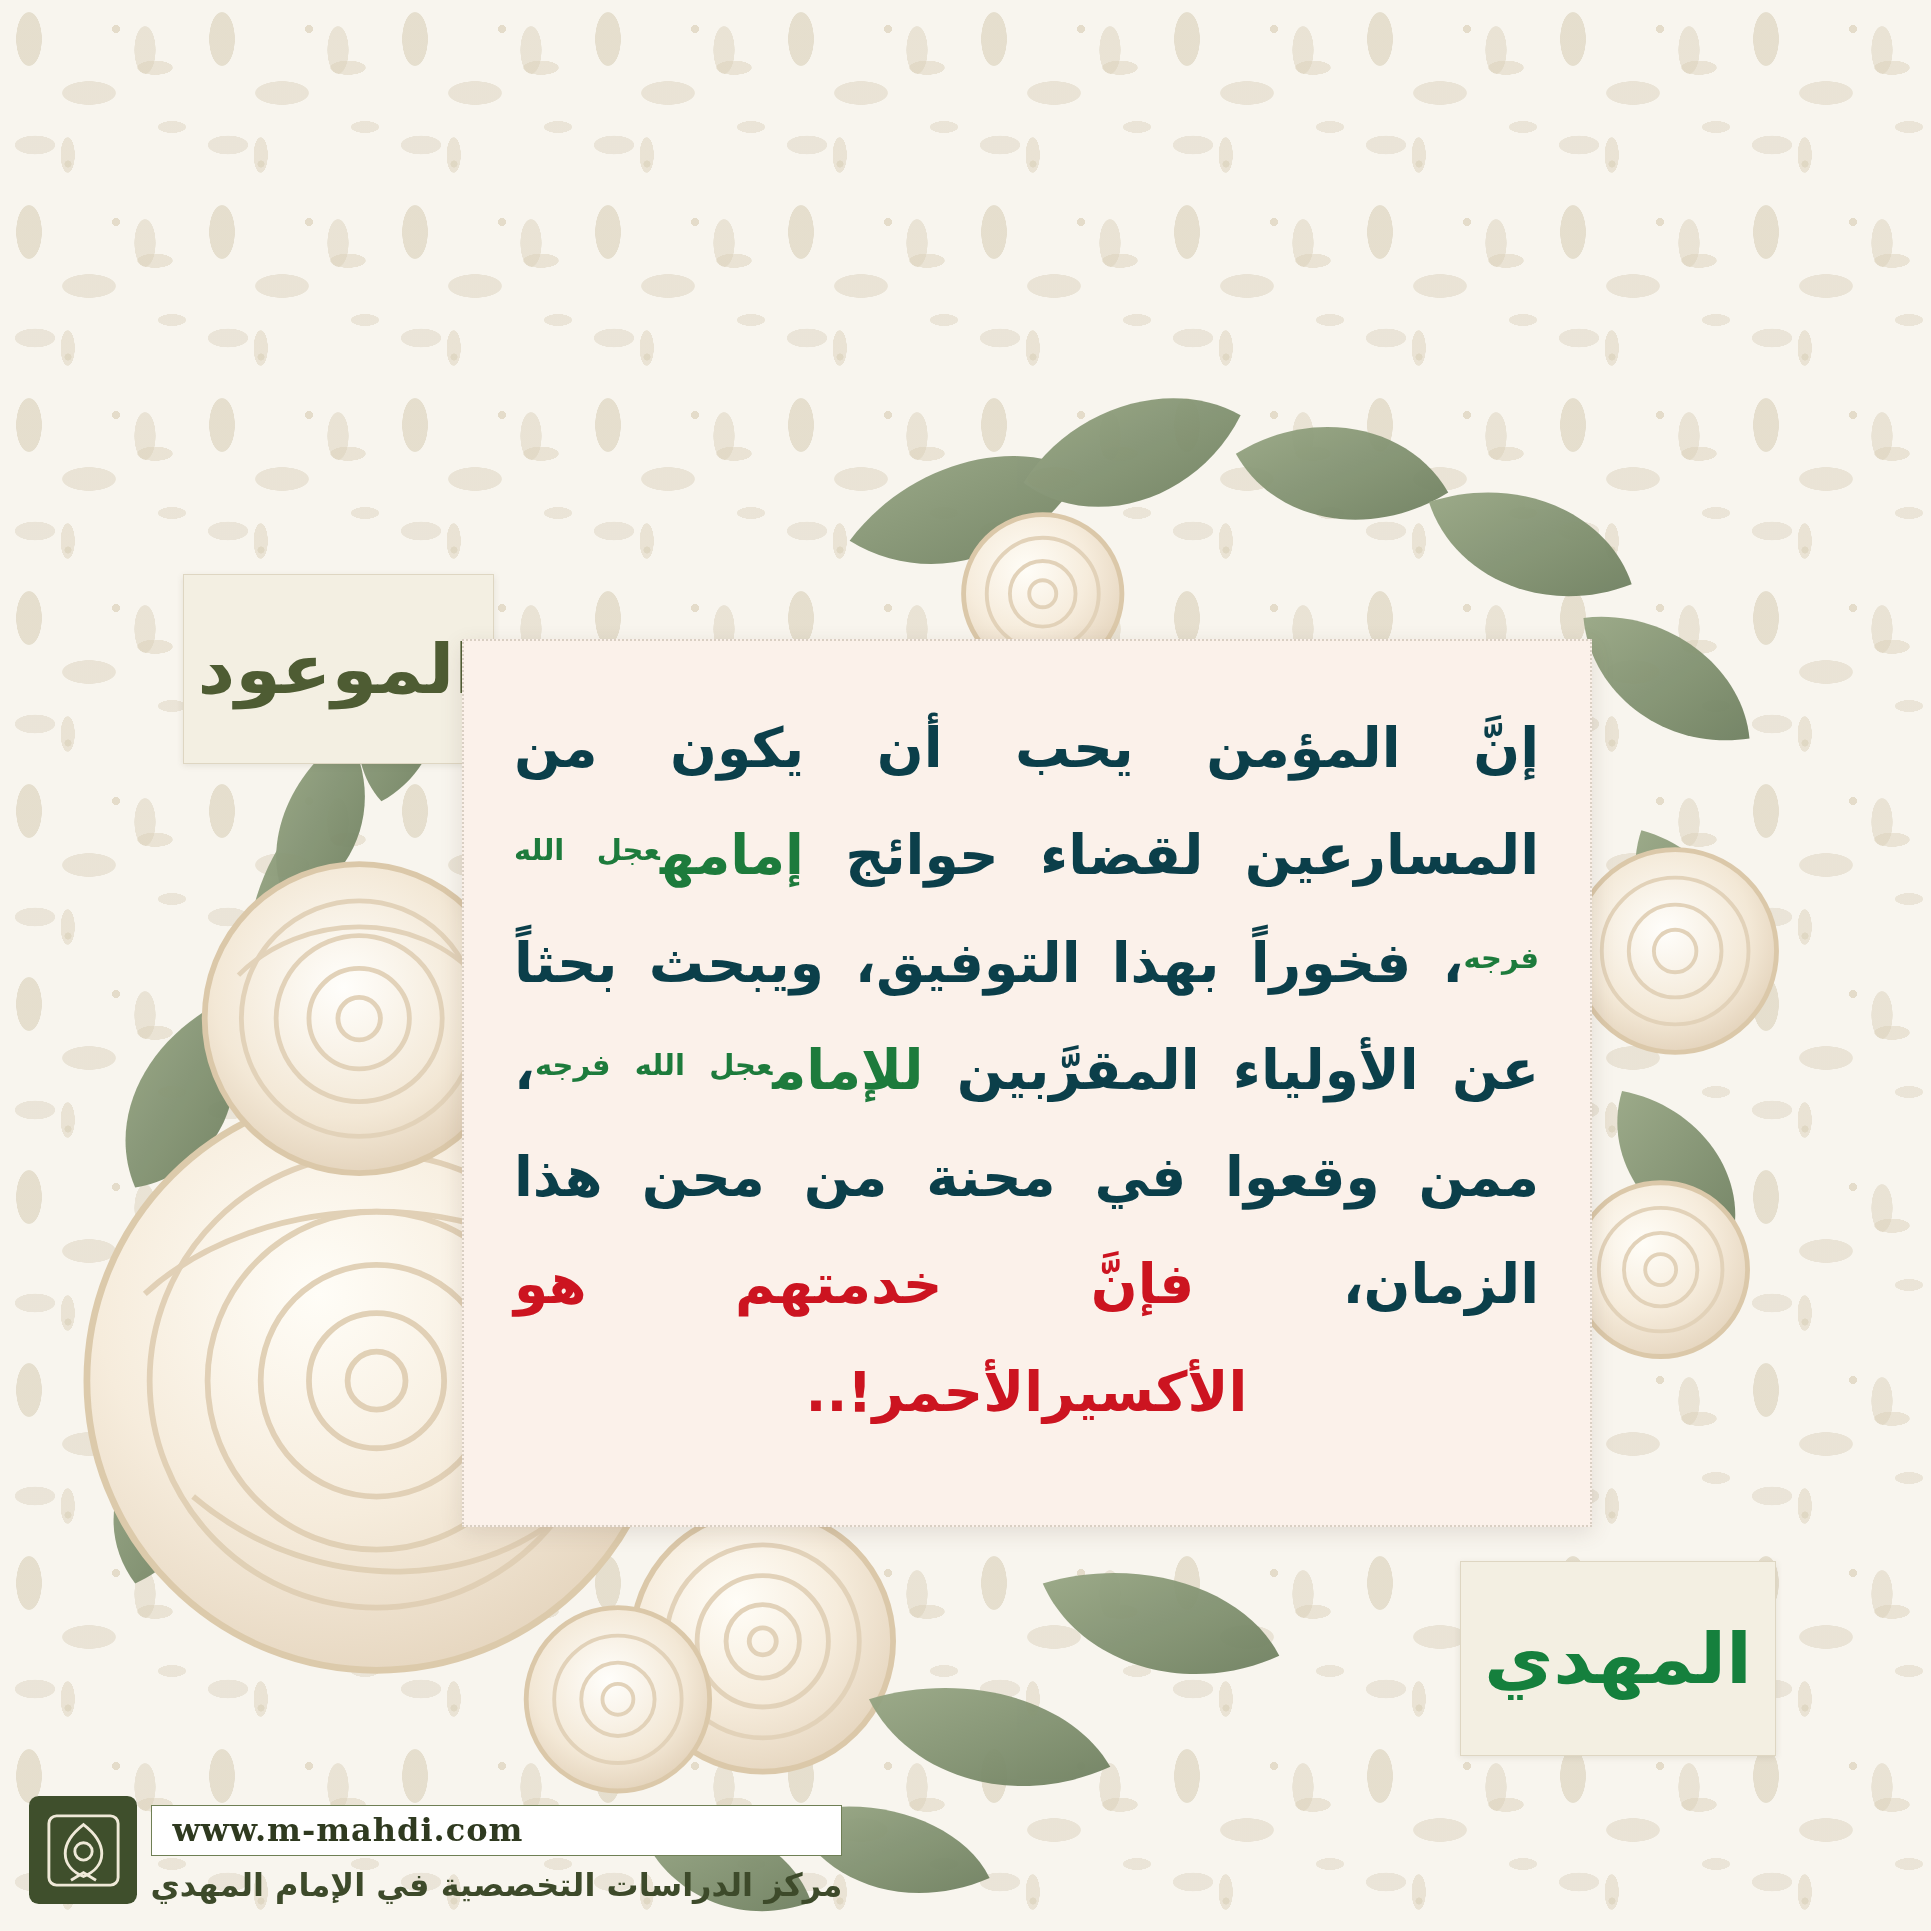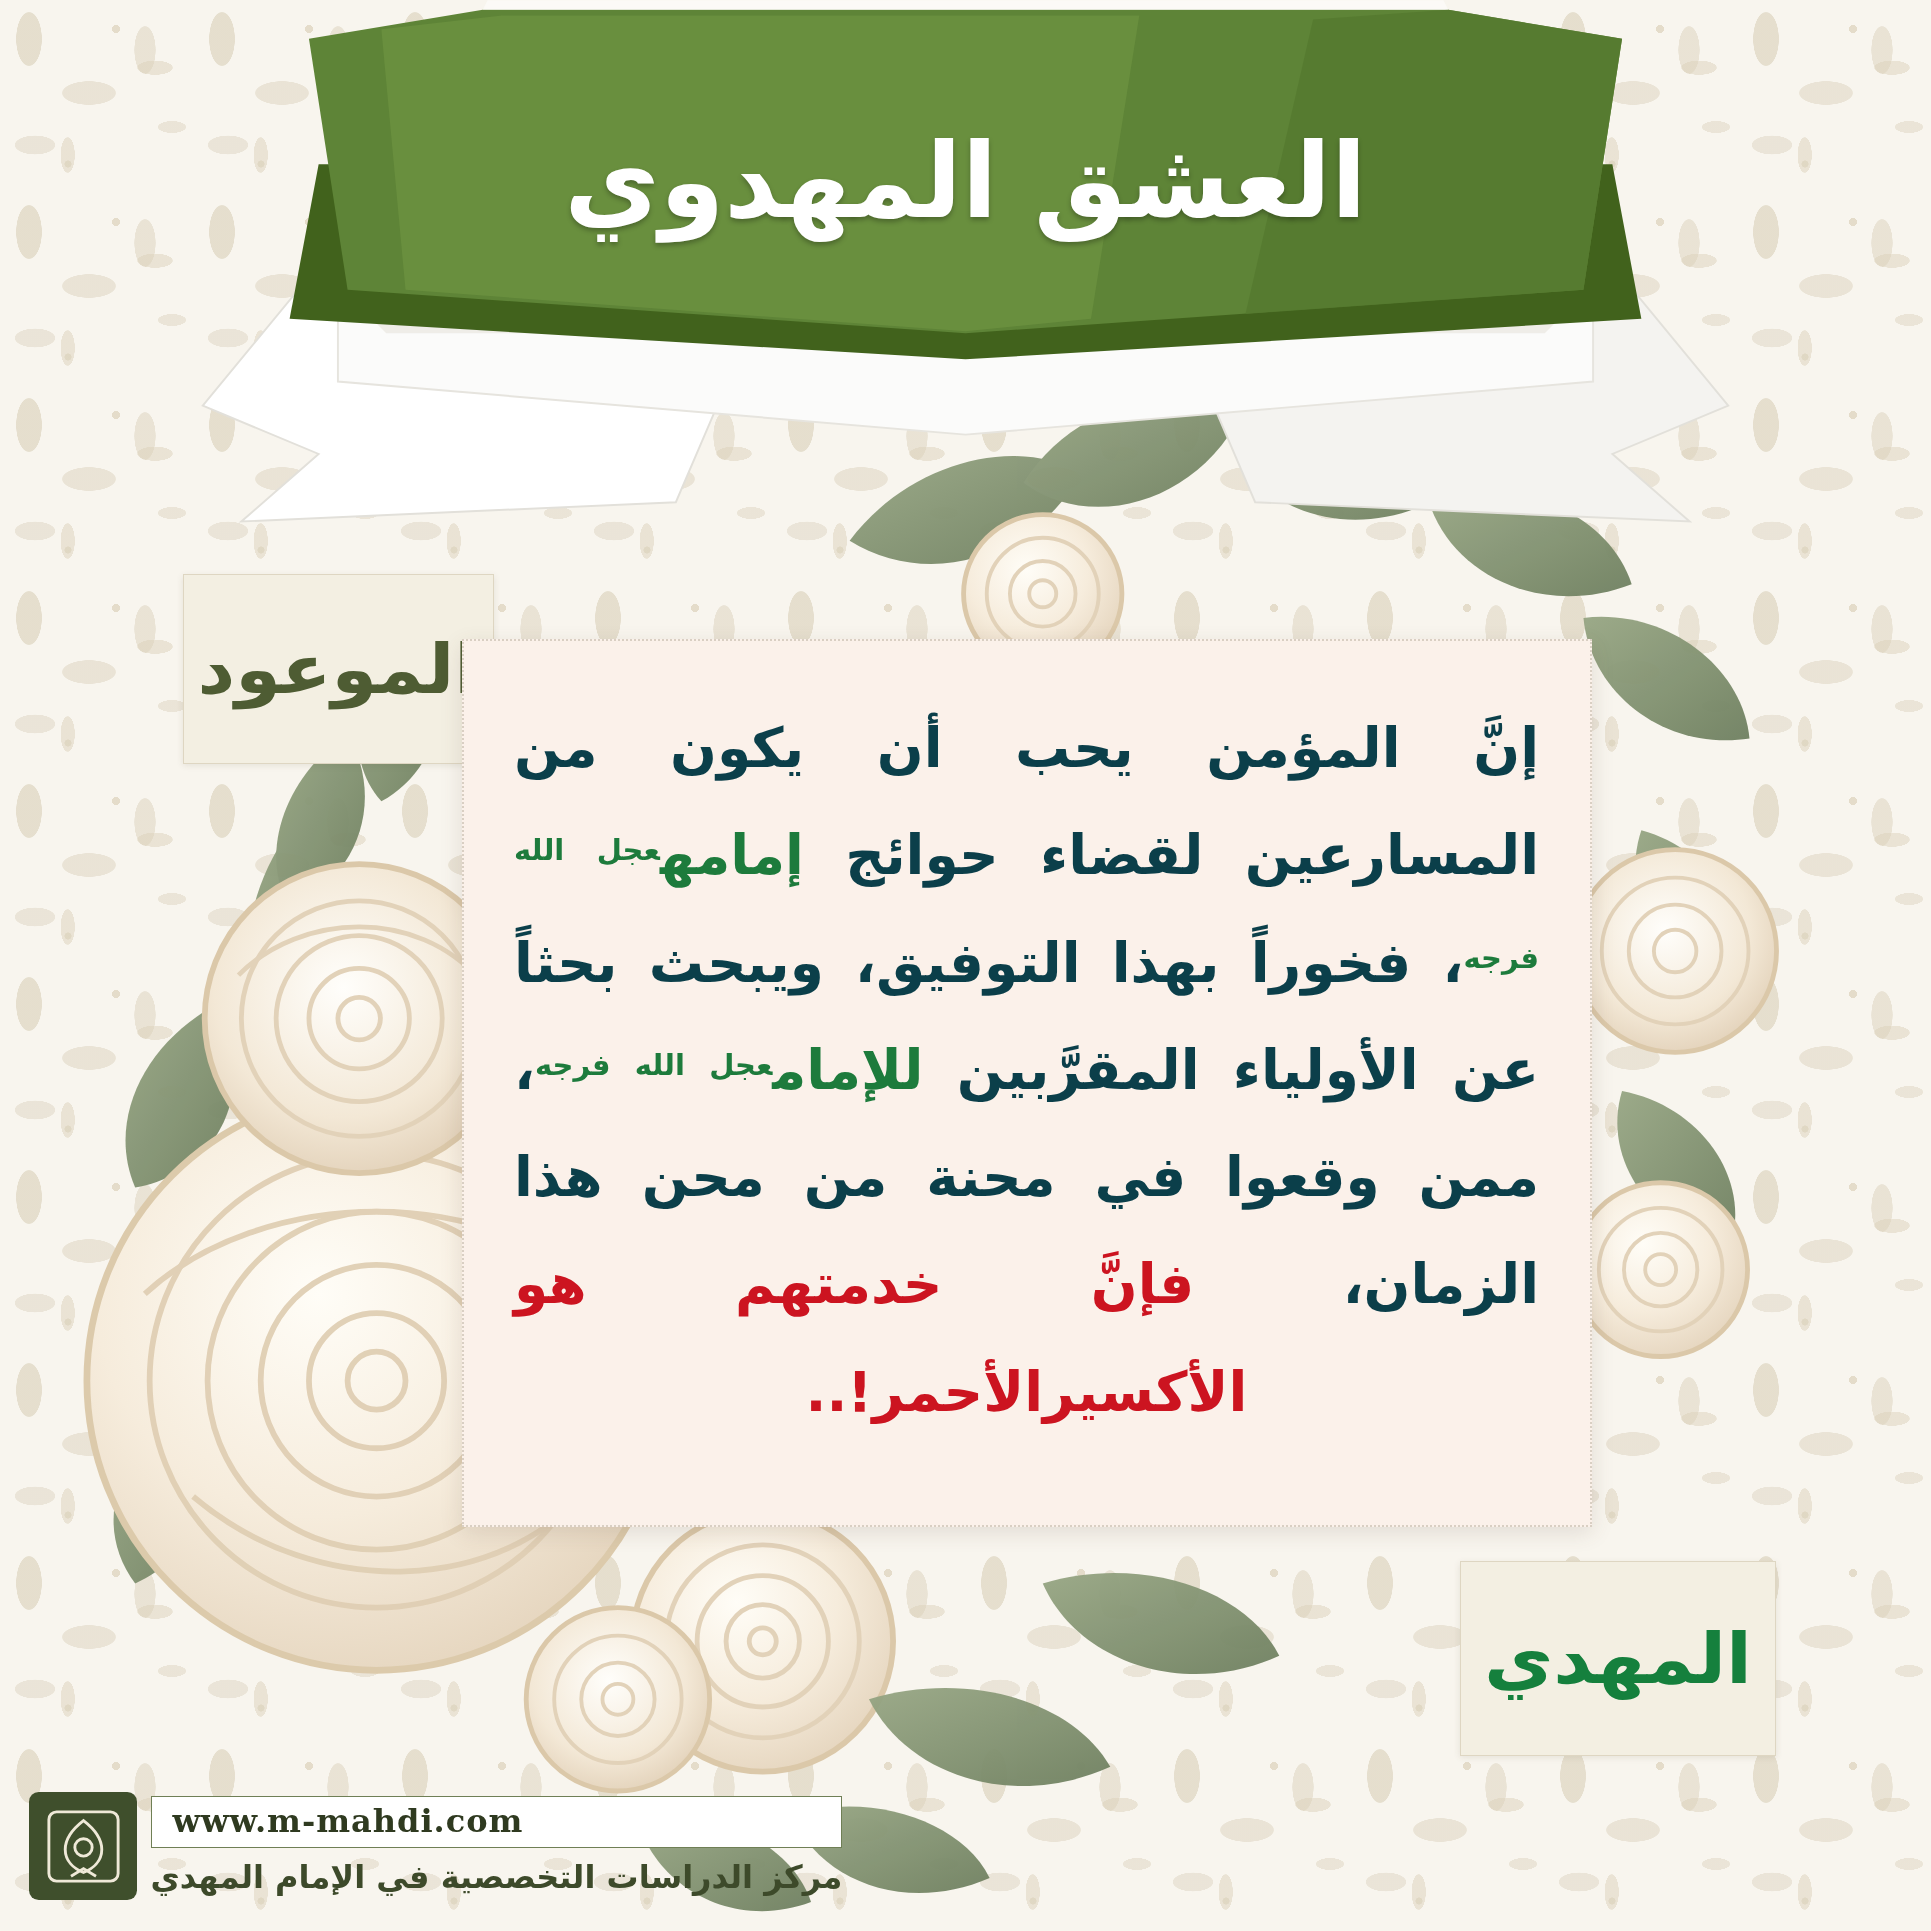--- a/index.html
+++ b/index.html
@@ -149,21 +149,21 @@
     letter-spacing: -1px;
   }
 
   
   .footer {
     position: absolute;
     left: 29px;
     bottom: 27px;
     height: 116px;
     display: flex;
-    align-items: center;
+    align-items: flex-end;
     direction: ltr;
   }
   .footer-logo {
     width: 108px;
     height: 108px;
     background: #3f4f2c;
     border-radius: 9.7px;
     display: flex;
     align-items: center;
     justify-content: center;
@@ -319,40 +319,20 @@
       <circle r="90" fill="url(#roseG)"></circle>
       <g stroke="#e2d2b9" stroke-width="4" fill="none">
           <circle r="64"></circle>
           <circle r="38"></circle>
           <circle r="16"></circle>
         </g>
       <circle r="90" fill="none" stroke="#dbc8a9" stroke-width="5"></circle>
     </g>
   </svg>
 
-  <div class="banner-wrap">
-    <svg class="banner-svg" width="1931" height="541" viewBox="0 0 2000 560" aria-hidden="true">
-
-      <path d="M350 250 L210 420 L330 470 L250 540 L700 520 L760 380 Z" fill="#ffffff" stroke="#e2e0da" stroke-width="2"></path>
-      <path d="M1650 250 L1790 420 L1670 470 L1750 540 L1300 520 L1240 380 Z" fill="#f4f3f0" stroke="#e2e0da" stroke-width="2"></path>
-      <path d="M350 255 L1650 255 L1650 395 L1000 450 L350 395 Z" fill="#fbfbfa" stroke="#e6e4de" stroke-width="2"></path>
-      <path d="M330 275 L1670 275 L1600 345 L400 345 Z" fill="#eceae4" opacity="0.8"></path>
-
-      <path d="M330 170 L1670 170 L1700 330 L1000 372 L300 330 Z" fill="#41621c"></path>
-
-      <path d="M500 10 L1500 10 L1680 40 L1640 300 L1000 345 L360 300 L320 40 Z" fill="#5e8437"></path>
-
-      <path d="M520 16 L1180 16 L1130 330 L1000 343 L420 300 L395 30 Z" fill="#6b9040" opacity="0.85"></path>
-
-      <path d="M1500 10 L1680 40 L1640 300 L1290 325 L1360 20 Z" fill="#557a30" opacity="0.9"></path>
-
-      <path d="M500 10 L1500 10 L1495 0 L505 0 Z" fill="#ffffff" opacity="0.5"></path>
-    </svg>
-    <div class="banner-title">العشق المهدوي</div>
-  </div>
 
   <div class="stamp stamp-mawood">
     <span>الموعود</span>
   </div>
 
   <div class="stamp stamp-mahdi">
     <span>المهدي</span>
   </div>
 
   <div class="card">

